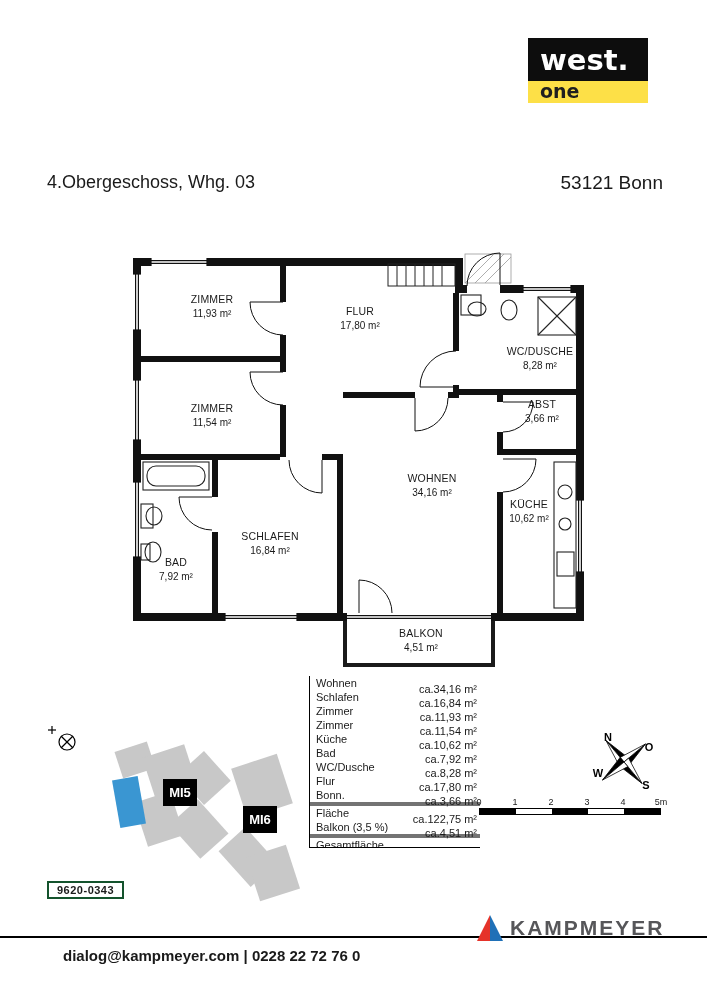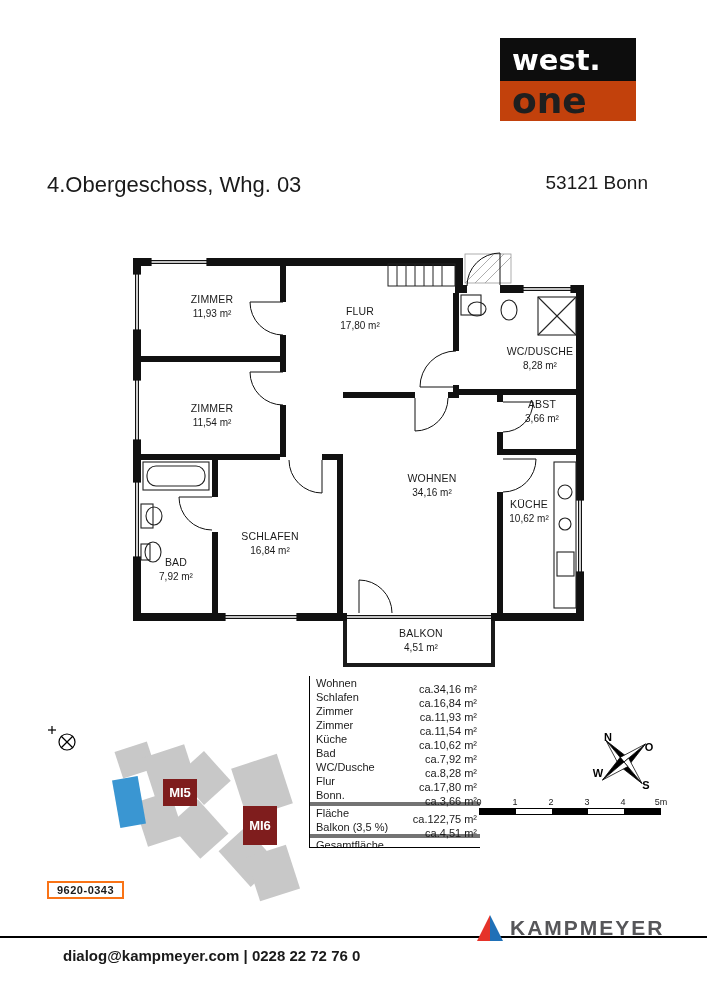--- a/index.html
+++ b/index.html
@@ -2,58 +2,58 @@
 <html><head>
 <meta charset="utf-8">
 <style>
   html,body { margin:0; padding:0; background:#888; }
   .page {
     position:relative; width:707px; height:1000px; margin:0 auto;
     background:#ffffff; overflow:hidden;
     font-family:"Liberation Sans", sans-serif; color:#1a1a1a;
   }
   
-  .westside-logo { position:absolute; left:500px; top:38px; width:136px; }
+  .westside-logo { position:absolute; left:528px; top:38px; width:120px; }
   .ws-black {
     background:#0d0d0d; color:#ffffff; padding:7px 0 5px 12px;
     font-family:"DejaVu Sans", sans-serif; font-weight:700; font-size:29px; line-height:1.06;
   }
   .ws-one {
-    background:#c2410c; color:#1f1f1f; padding:1px 0 1px 12px;
-    font-family:"DejaVu Sans", sans-serif; font-weight:700; font-size:36px; line-height:1.05;
-  }
-  
-  .header-left  { position:absolute; left:47px;  top:170px; font-size:22px; line-height:1.35; }
-  .header-right { position:absolute; right:59px; top:170px; font-size:19px; line-height:1.35; text-align:right; }
+    background:#fde047; color:#1f1f1f; padding:1px 0 1px 12px;
+    font-family:"DejaVu Sans", sans-serif; font-weight:700; font-size:19px; line-height:1.05;
+  }
+  
+  .header-left  { position:absolute; left:47px;  top:170px; font-size:18px; line-height:1.35; }
+  .header-right { position:absolute; right:44px; top:170px; font-size:19px; line-height:1.35; text-align:right; }
   
   .floorplan { position:absolute; left:125px; top:252px; width:460px; height:425px; }
   .floorplan svg { position:absolute; left:0; top:0; }
   .room-label { position:absolute; transform:translate(-50%,-50%); text-align:center; white-space:nowrap; line-height:1.3; }
   .room-name { font-size:10.5px; letter-spacing:0.2px; }
   .room-area { font-size:10px; }
   
   .area-table {
     position:absolute; left:309px; top:676px; width:170px; height:171px;
     border-left:1px solid #000; border-bottom:1px solid #000;
     overflow:hidden; font-size:11px;
   }
   .trow { display:flex; justify-content:space-between; height:14px; line-height:14px; padding:0 3px 0 6px; }
   .trow.sep { border-top:4px solid #737373; }
   .tval { transform:translateY(6px); }
   
   .site-plan { position:absolute; left:40px; top:720px; width:262px; height:186px; }
   .mi-box {
-    position:absolute; background:#7f1d1d; color:#fff; font-weight:700; font-size:13px;
+    position:absolute; background:#000000; color:#fff; font-weight:700; font-size:13px;
     display:flex; align-items:center; justify-content:center;
   }
   .mi5 { left:123px; top:59px; width:34px; height:27px; }
-  .mi6 { left:203px; top:86px; width:34px; height:39px; }
+  .mi6 { left:203px; top:86px; width:34px; height:27px; }
   .drawing-number {
     position:absolute; left:47px; top:881px; background:#fff;
-    border:2px solid #f97316; font-size:11px; font-weight:700; letter-spacing:0.5px; padding:1px 8px;
+    border:2px solid #14532d; font-size:11px; font-weight:700; letter-spacing:0.5px; padding:1px 8px;
   }
   
   .compass { position:absolute; left:589px; top:722px; width:70px; height:74px; }
   .compass text { font-family:"Liberation Sans", sans-serif; font-size:11px; font-weight:700; fill:#000; }
   
   .scalebar { position:absolute; left:479px; top:797px; width:188px; height:20px; font-size:9px; }
   .scalebar .tick { position:absolute; top:0; transform:translateX(-50%); }
   .scalebar .bar { position:absolute; left:0; top:11px; width:180px; height:5px; border:1px solid #000; display:flex; }
   .seg { width:36px; height:100%; }
   .seg.b { background:#000; } .seg.w { background:#fff; }

